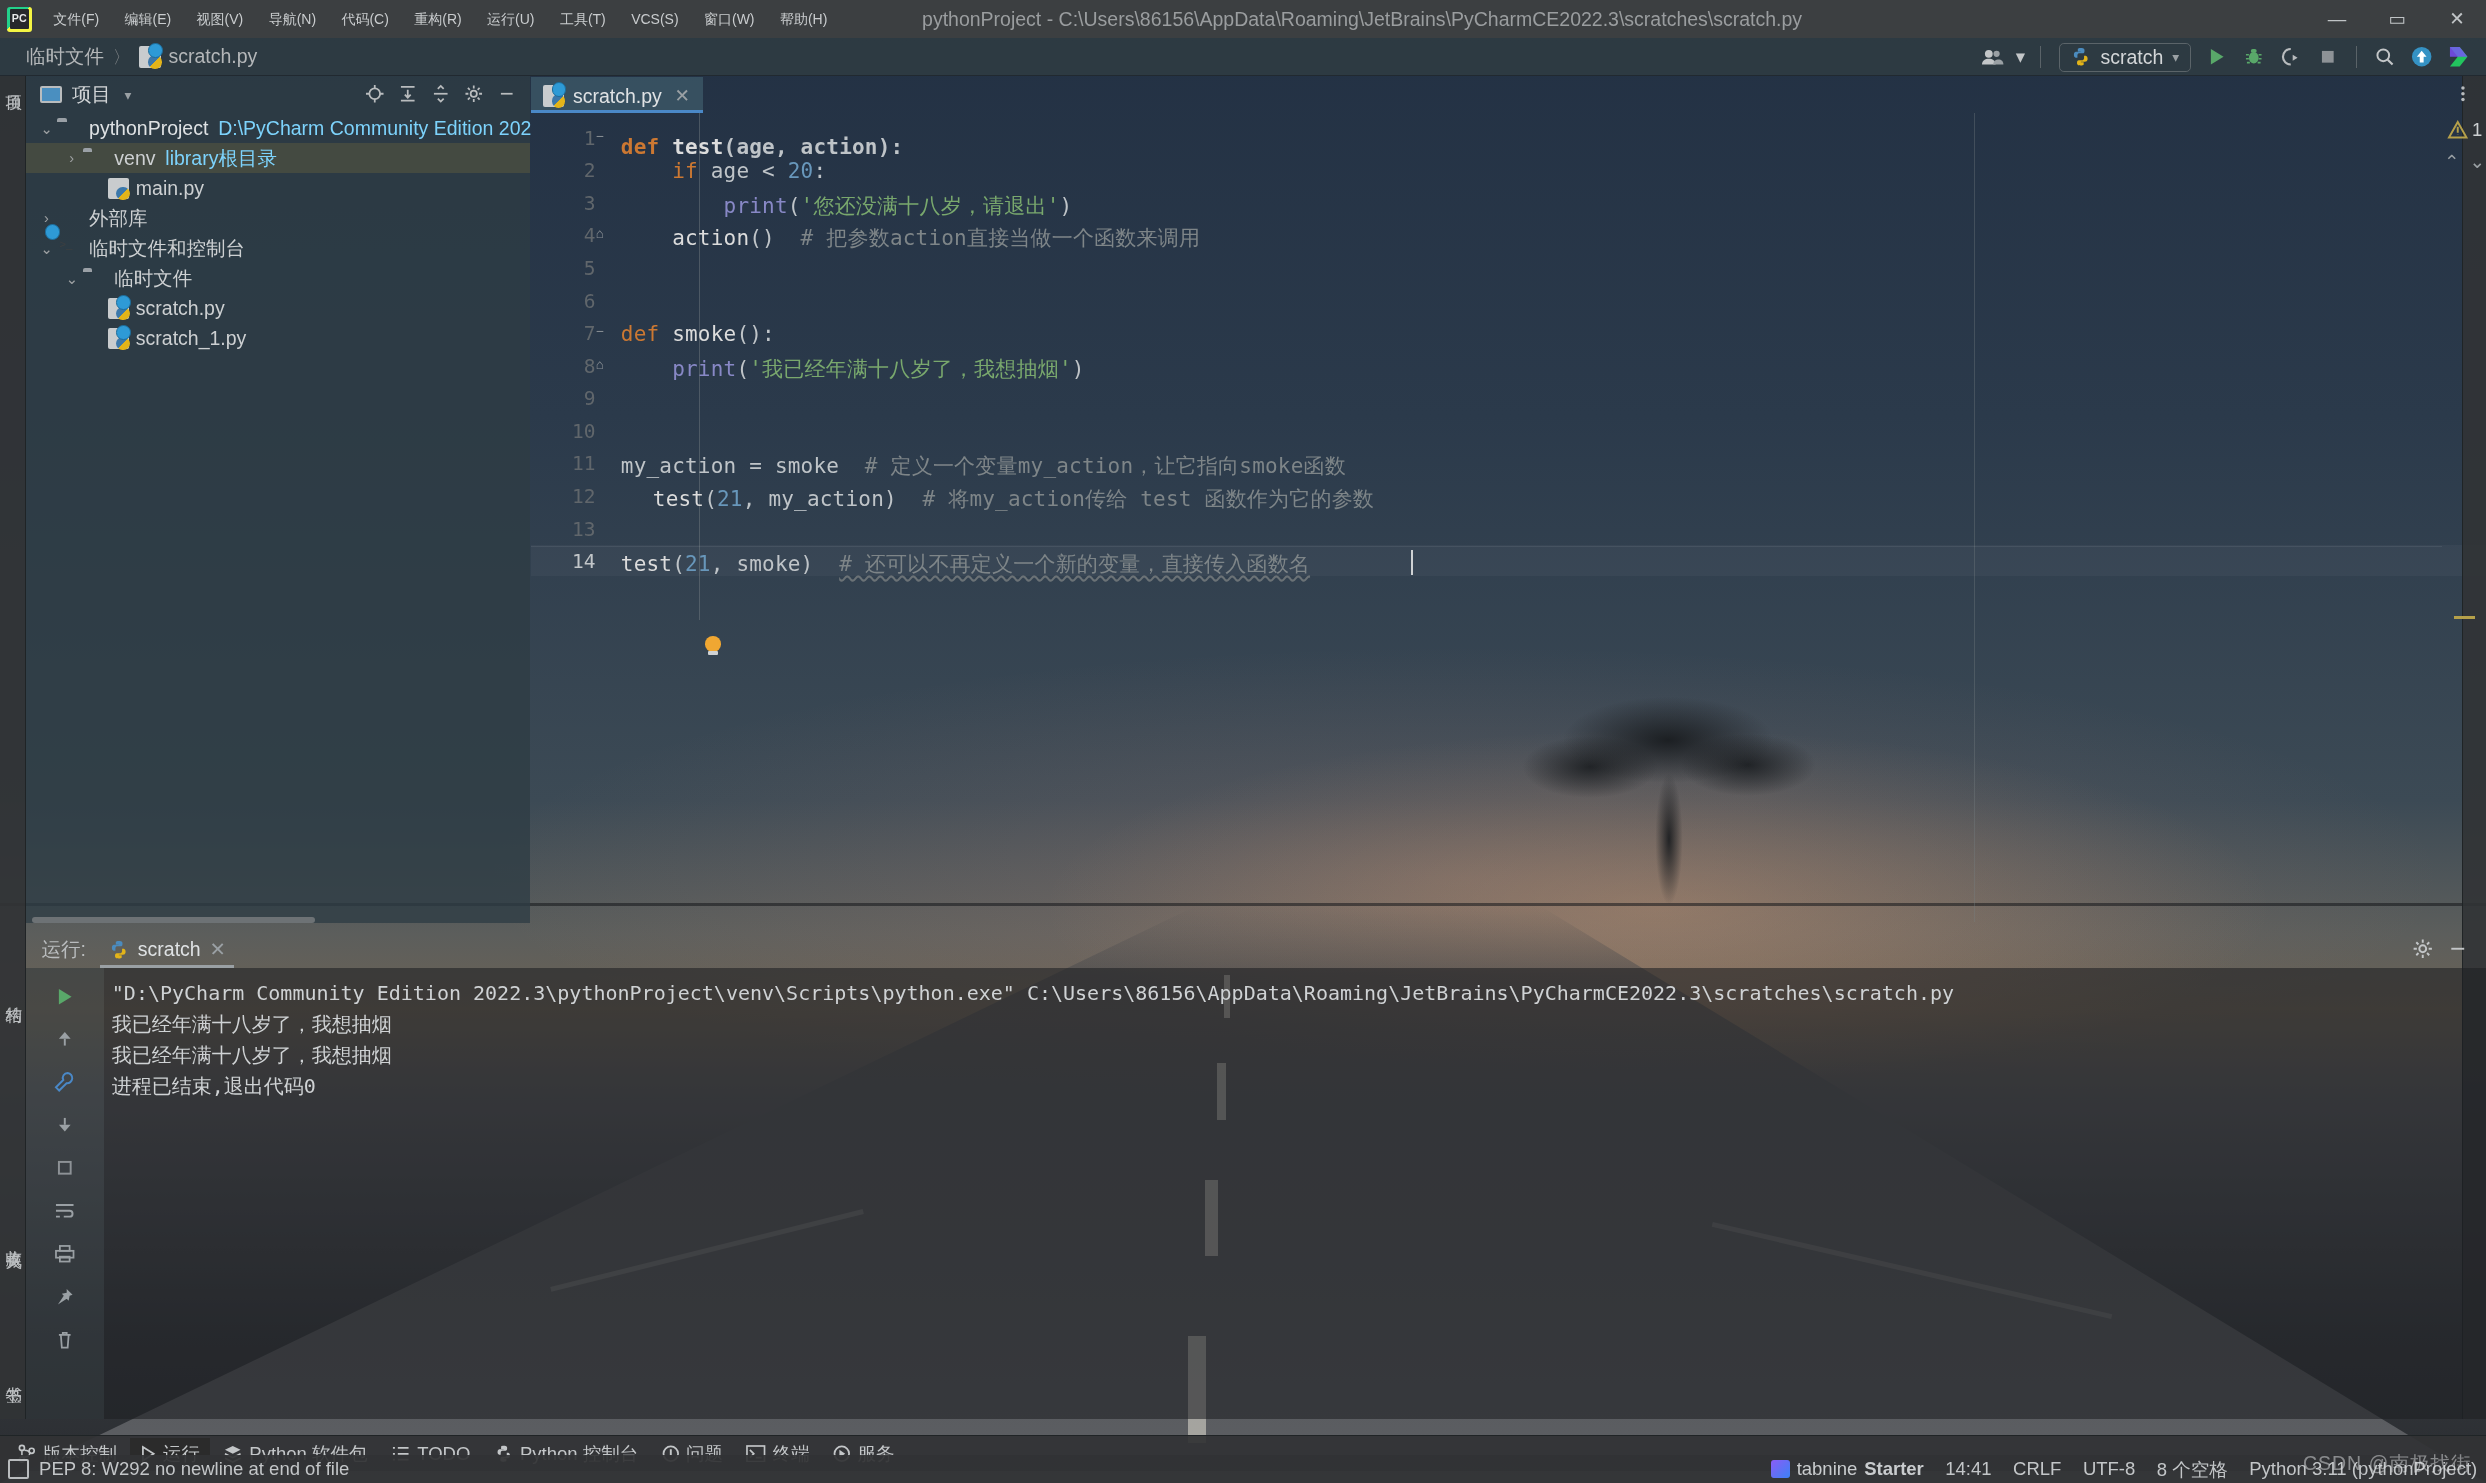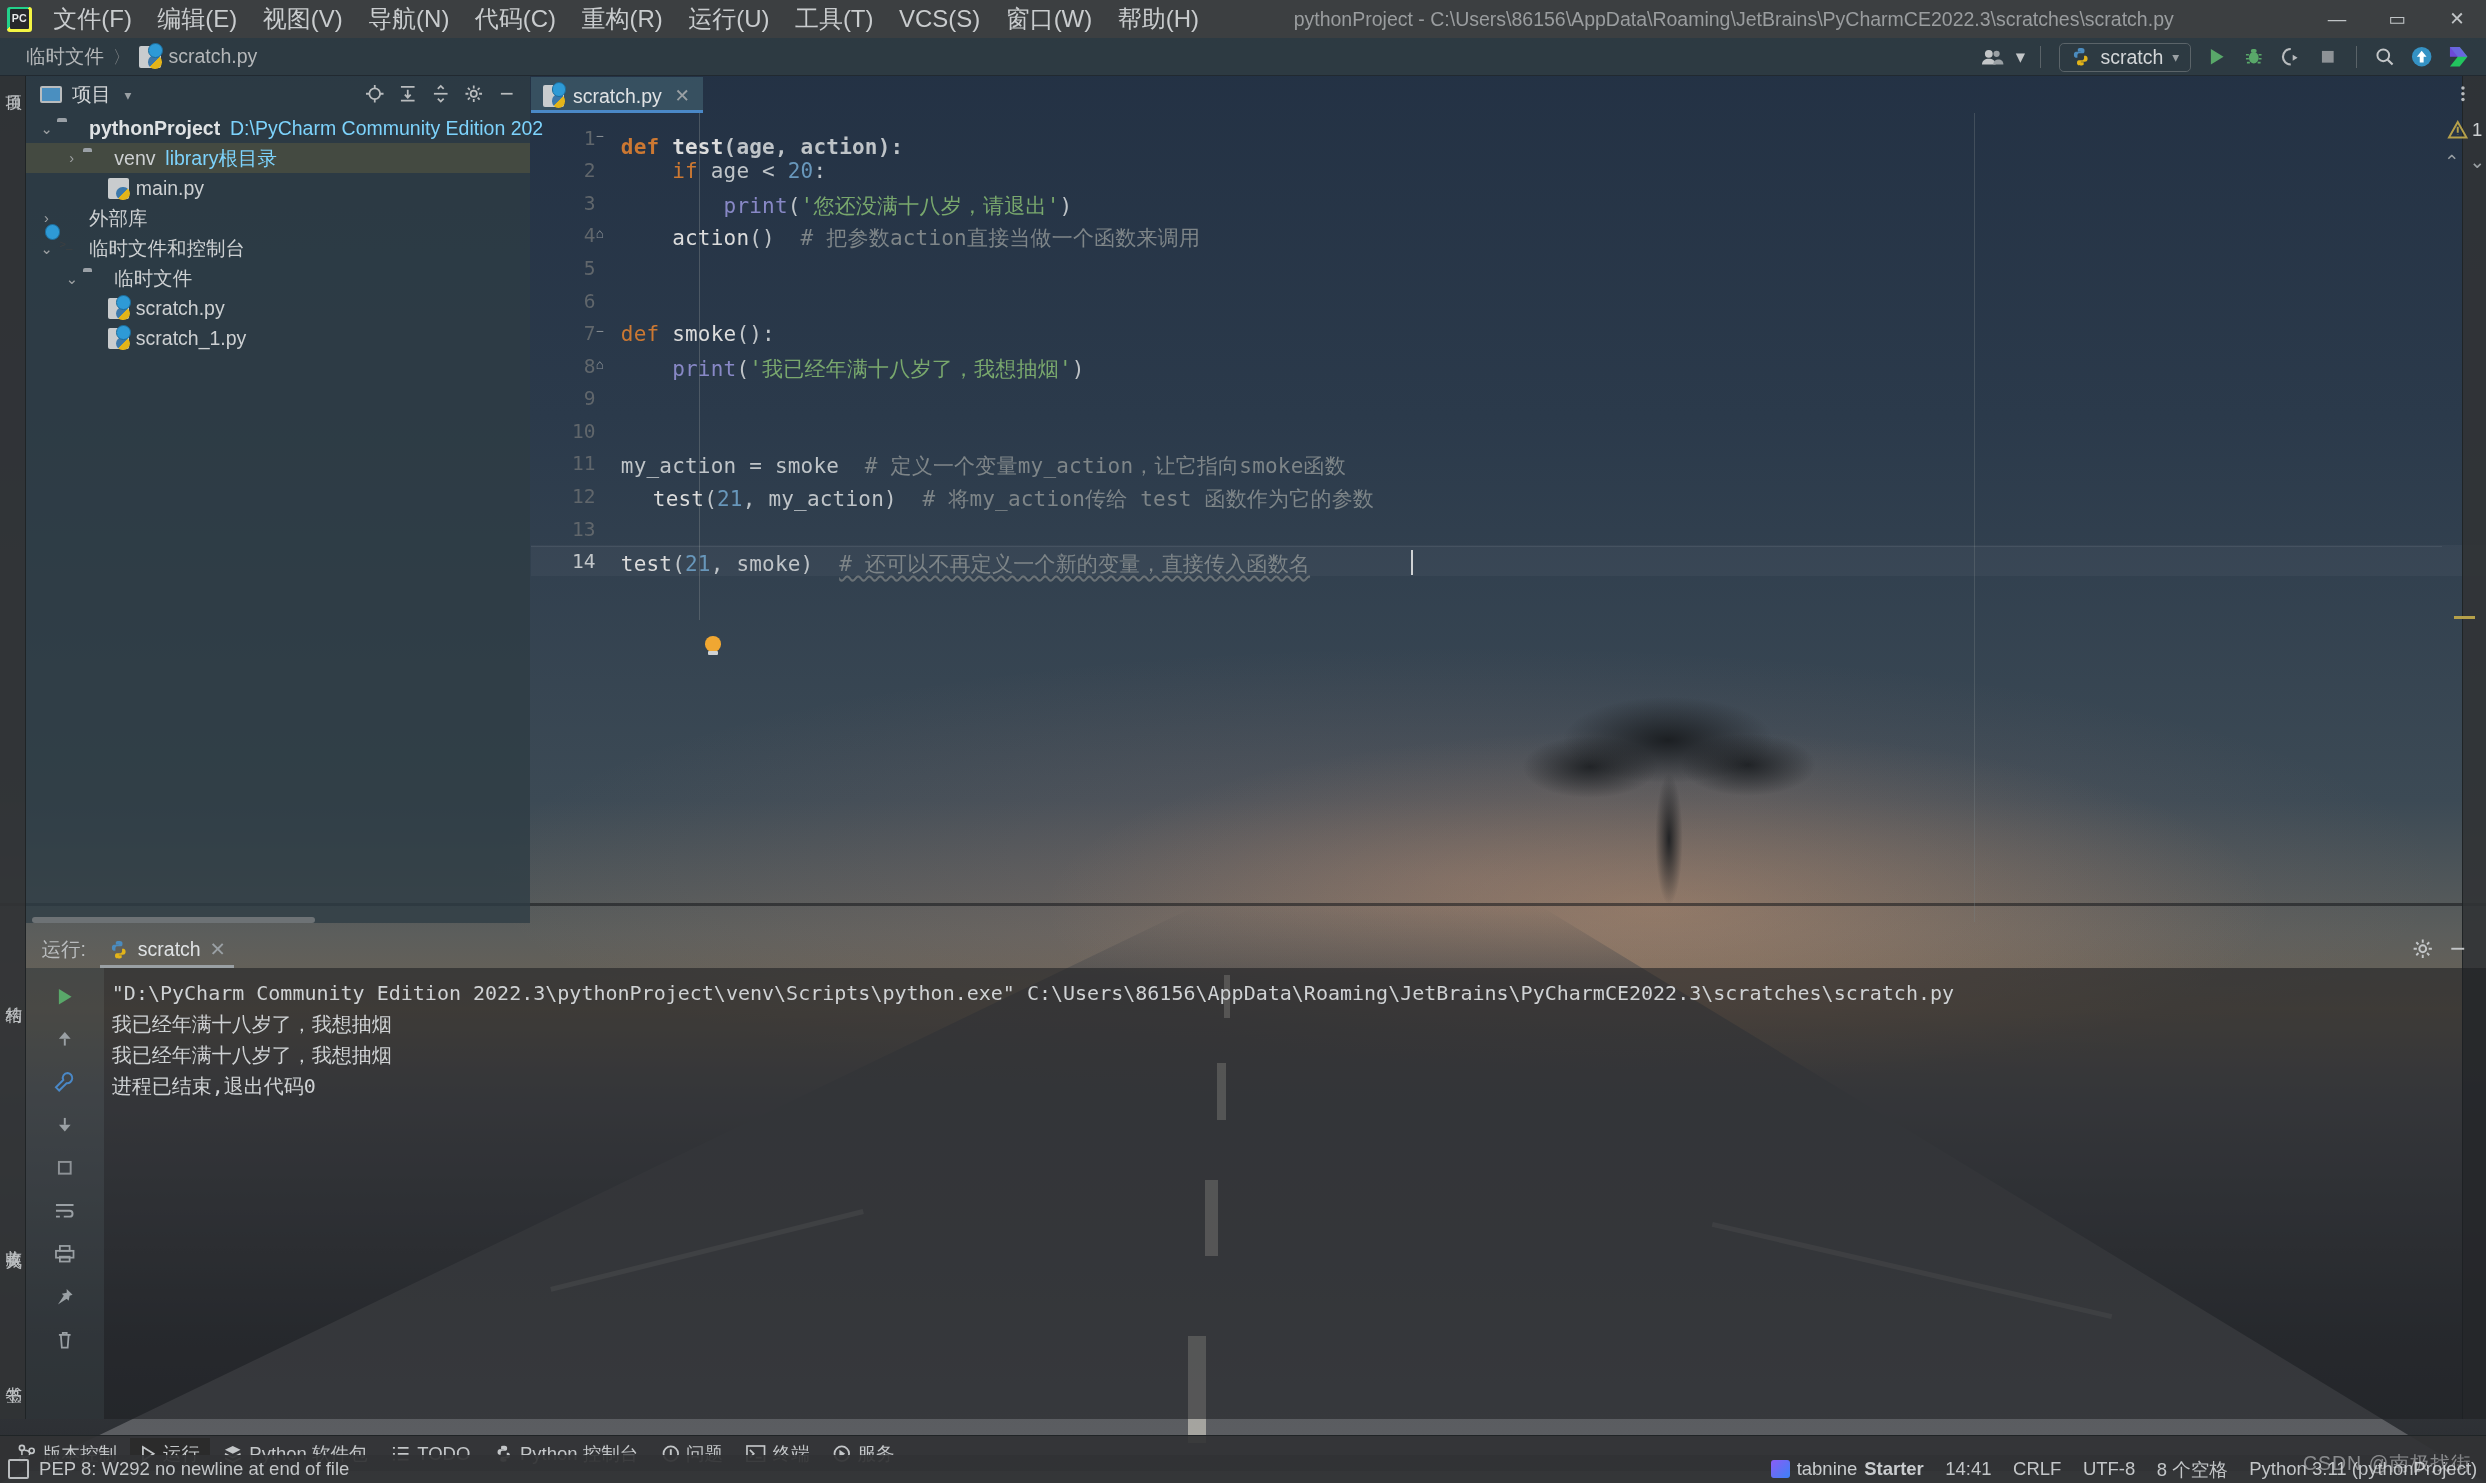--- a/index.html
+++ b/index.html
@@ -42,21 +42,21 @@
     position:absolute; left:0; top:0; width:2487px; height:38px;
     background:#3c3f41; display:flex; align-items:center;
   }
   #pc-logo{
     width:25px;height:25px;margin:0 8.8px 0 6.8px;border-radius:2.9px;
     background:linear-gradient(135deg,#23d18b 0%,#23d18b 45%,#f5f543 46%,#f5f543 100%);
     position:relative;flex:none;
   }
   #pc-logo::after{content:"PC";position:absolute;inset:2.9px;background:#27282b;color:#e8e8e8;
     font-size:10.7px;line-height:19.5px;text-align:center;border-radius:1px;font-weight:bold;}
-  .menu-item{ padding:0 12.7px; font-size:24px; color:#c9ccce; height:38px; line-height:38px; white-space:nowrap; }
+  .menu-item{ padding:0 12.7px; font-size:14px; color:#c9ccce; height:38px; line-height:38px; white-space:nowrap; }
   #win-title{ margin-left:82px; color:#9a9d9f; font-size:19.5px; white-space:nowrap;}
   #win-buttons{ position:absolute; right:0; top:0; height:38px; display:flex; }
   .win-btn{ width:60px;height:38px;display:flex;align-items:center;justify-content:center;color:#c0c4c6;font-size:18.5px;}
 
   
   #toolbar{
     position:absolute; left:0; top:38px; width:2487px; height:38px;
     background:rgba(47,59,66,.86); display:flex; align-items:center;
     border-bottom:1px solid rgba(30,38,44,.8);
   }
@@ -93,21 +93,21 @@
   .tree-row.sel{ background:rgba(90,88,64,.55); }
   .arrow{ width:21.5px; text-align:center; color:#9ea1a3; font-size:14.6px; flex:none;}
   .ic{ width:25px; height:21.5px; margin-right:6.8px; flex:none; position:relative;}
   .folder{ background:#9aa0a6; border-radius:2px 2.9px 2.9px 2.9px; height:16.6px; width:22.4px; margin-top:2.9px;}
   .folder::before{content:"";position:absolute;left:0;top:1px;width:9.8px;height:3.9px;background:#9aa0a6;border-radius:2px 2px 0 0;}
   .pyfile{ width:21.5px;height:21.5px;border-radius:2px;background:#c9ccce;position:relative;margin-top:1px;}
   .pyfile::before{content:"";position:absolute;right:-1px;bottom:-1px;width:13.7px;height:13.7px;border-radius:50%;
     background:linear-gradient(135deg,#3c78aa 0%,#3c78aa 48%,#e3b419 50%,#e3b419 100%);}
   .scratchfile::after{content:"";position:absolute;right:-2px;top:-2.9px;width:12.7px;height:12.7px;border-radius:50%;
     background:#2e9ad6;border:1px solid #1c6d9c;}
-  .bold{font-weight:bold;color:#dfe2e4;}
+  .bold{font-weight:normal;color:#dfe2e4;}
   .dim{color:#7dd3fc; margin-left:9.8px;}
   .libic{ width:21.5px;height:19.5px;margin-top:2px;
     background:linear-gradient(90deg,#5e9ccf 0 3.9px,transparent 3.9px 5.9px,#7fc08a 5.9px 9.8px,transparent 9.8px 11.7px,#9ad9a4 11.7px 15.6px,transparent 15.6px 17.6px,#6fb3db 17.6px 21.5px);}
   .clockic{width:21.5px;height:21.5px;border-radius:2.9px;background:#c9ccce;position:relative;margin-top:1px;}
   .clockic::before{content:">_";position:absolute;left:2px;top:0px;font-size:11.7px;color:#3c3f41;}
   .clockic::after{content:"";position:absolute;right:-2.9px;bottom:-2.9px;width:13.7px;height:13.7px;border-radius:50%;background:#2e9ad6;border:1px solid #1c6d9c;}
   #proj-hscroll{ position:absolute;left:26px;top:915px;width:504px;height:8.8px;}
   #proj-hscroll i{ position:absolute;left:5.9px;top:2px;width:283px;height:5.9px;background:#6d7275;border-radius:2.9px;display:block;}
 
   

